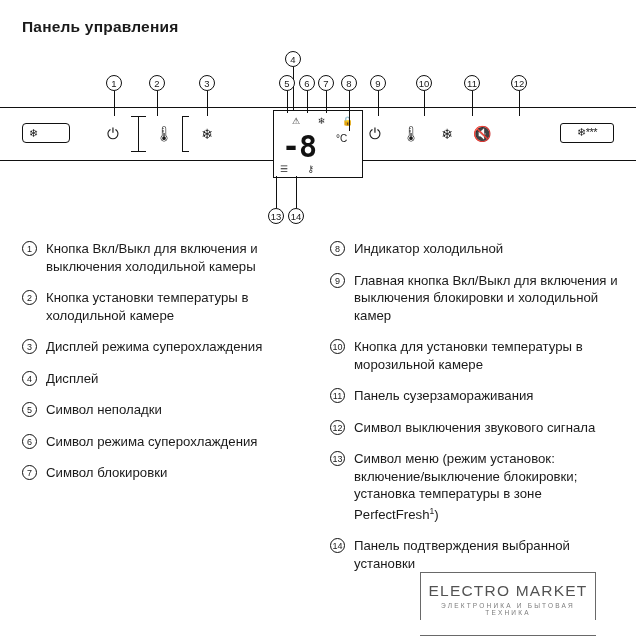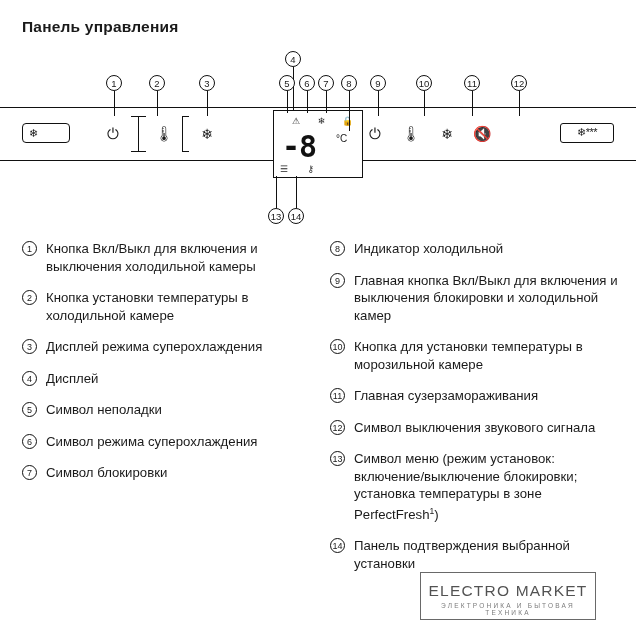--- a/index.html
+++ b/index.html
@@ -208,21 +208,21 @@
     box-sizing: border-box;
   }
   .sup { font-size: 8.5px; vertical-align: super; }
 
   
   .watermark {
     position: absolute;
     left: 420px;
     top: 572px;
     width: 176px;
-    height: 48px;
+    height: 64px;
     text-align: center;
     color: #4a4a4a;
     opacity: 0.88;
   }
   .watermark .wm-line-top {
     position: absolute;
     left: 0; top: 0; width: 176px; height: 1px; background: #555;
   }
   .watermark .wm-line-bot {
     position: absolute;
@@ -392,21 +392,21 @@
     <div class="entry">
       <span class="bullet">9</span>
       <span>Главная кнопка Вкл/Выкл для включения и выключения блокировки и холодильной камер</span>
     </div>
     <div class="entry">
       <span class="bullet">10</span>
       <span>Кнопка для установки температуры в морозильной камере</span>
     </div>
     <div class="entry">
       <span class="bullet">11</span>
-      <span>Главная сузерзамораживания</span>
+      <span>Панель сузерзамораживания</span>
     </div>
     <div class="entry">
       <span class="bullet">12</span>
       <span>Символ выключения звукового сигнала</span>
     </div>
     <div class="entry">
       <span class="bullet">13</span>
       <span>Символ меню (режим установок: включение/выключение блокировки; установка температуры в зоне PerfectFresh</span><span class="sup">1</span><span>)</span>
     </div>
     <div class="entry">

